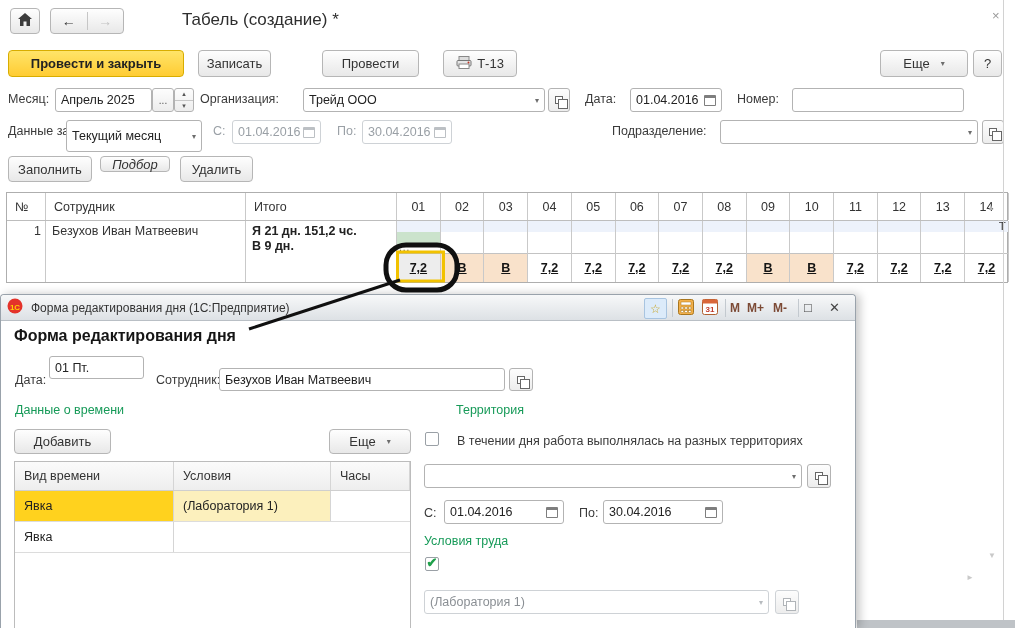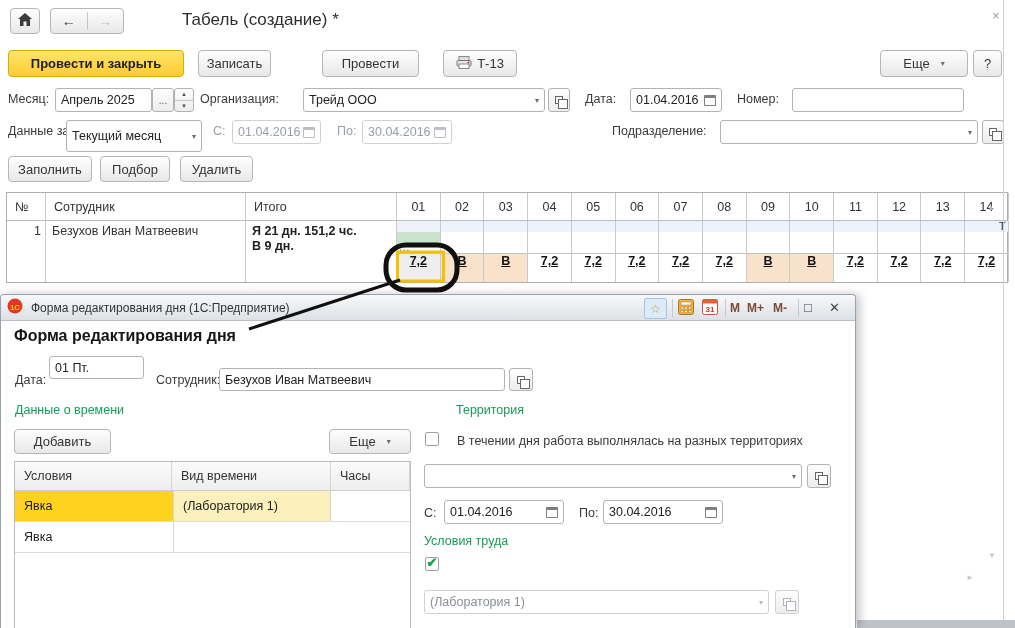--- a/index.html
+++ b/index.html
@@ -52,21 +52,21 @@
   .dc { width: 43.71px; flex: 0 0 43.71px; }
   .grow { display: flex; height: 61px; }
   .grow .gc { align-items: flex-start; padding-top: 3px; }
   .grow .gc.num { justify-content: flex-end; padding-right: 4px; }
   .tot2 { font-weight: bold; line-height: 15px; font-size: 12.5px; color: #222; }
   .dday { position: relative; width: 43.71px; flex: 0 0 43.71px; border-right: 1px solid #c9c9c9;
           display: flex; flex-direction: column; }
   .s1 { height: 11px; background: #edf2fb; font-size: 11.5px; color: #333; display: flex;
         justify-content: flex-end; padding-right: 2px; line-height: 11px; overflow: hidden; }
   .s2 { height: 21px; position: relative; }
-  .sv { height: 29px; border-top: 1px solid #c3c3c3; display: flex; justify-content: center; }
+  .sv { height: 29px; border-top: 1px solid #c3c3c3; display: flex; align-items: center; justify-content: center; }
   .dval { font-size: 12.5px; font-weight: bold; color: #151515; text-decoration: underline; }
   .dday.peach .sv { background: #f9e2cb; }
   .dday.sel .green { position: absolute; left: 0; top: 0; right: 0; height: 15px; background: #cbe3cc; }
   .dday.sel .dots { position: absolute; left: 2px; top: 12px; font-size: 10px; color: #444; line-height: 8px; letter-spacing: 1px; }
   .dday.sel .sv { background: #ededed; }
 
   
   .dialog { position: absolute; left: 0; top: 294px; width: 856px; height: 334px; background: #fff;
             border: 1px solid #99a2ab; border-bottom: none; border-radius: 4px 4px 0 0;
             box-shadow: 4px 0 10px rgba(0,0,0,.22); z-index: 10; }
@@ -191,21 +191,21 @@
     <span></span>
     <span class="arrow">▾</span>
   </div>
   <div class="sqbtn" style="left:982px;top:120px;width:22px;height:24px;">
       <span class="open-ic"></span>
     </div>
 
   <div class="btn" style="left:8px;top:156px;width:84px;height:26px;">
       <span>Заполнить</span>
     </div>
-  <div class="btn" style="left:100px;top:156px;width:70px;height:26px;">
+  <div class="btn" style="left:100px;top:156px;width:70px;height:16px;font-style:italic;">
       <span>Подбор</span>
     </div>
   <div class="btn" style="left:180px;top:156px;width:73px;height:26px;">
       <span>Удалить</span>
     </div>
 
   <div class="grid">
     <div class="ghead">
       <div class="gc num">№</div>
       <div class="gc emp">Сотрудник</div>
@@ -400,22 +400,22 @@
     <div class="btn" style="left:13px;top:134px;width:97px;height:25px;">
         <span>Добавить</span>
       </div>
     <div class="btn" style="left:328px;top:134px;width:82px;height:25px;">
       <span>Еще</span>
         <span class="arrow" style="margin-left:2px;">▾</span>
     </div>
 
     <div class="dtable">
       <div class="dthead">
+        <div class="dtc c1">Вид времени</div>
         <div class="dtc c2">Условия</div>
-        <div class="dtc c1">Вид времени</div>
         <div class="dtc c3">Часы</div>
       </div>
       <div class="dtrow r1">
         <div class="dtc c1">Явка</div>
         <div class="dtc c2">(Лаборатория 1)</div>
         <div class="dtc c3">5,000</div>
       </div>
       <div class="dtrow r2">
         <div class="dtc c1">Явка</div>
         <div class="dtc c3">2,200</div>

